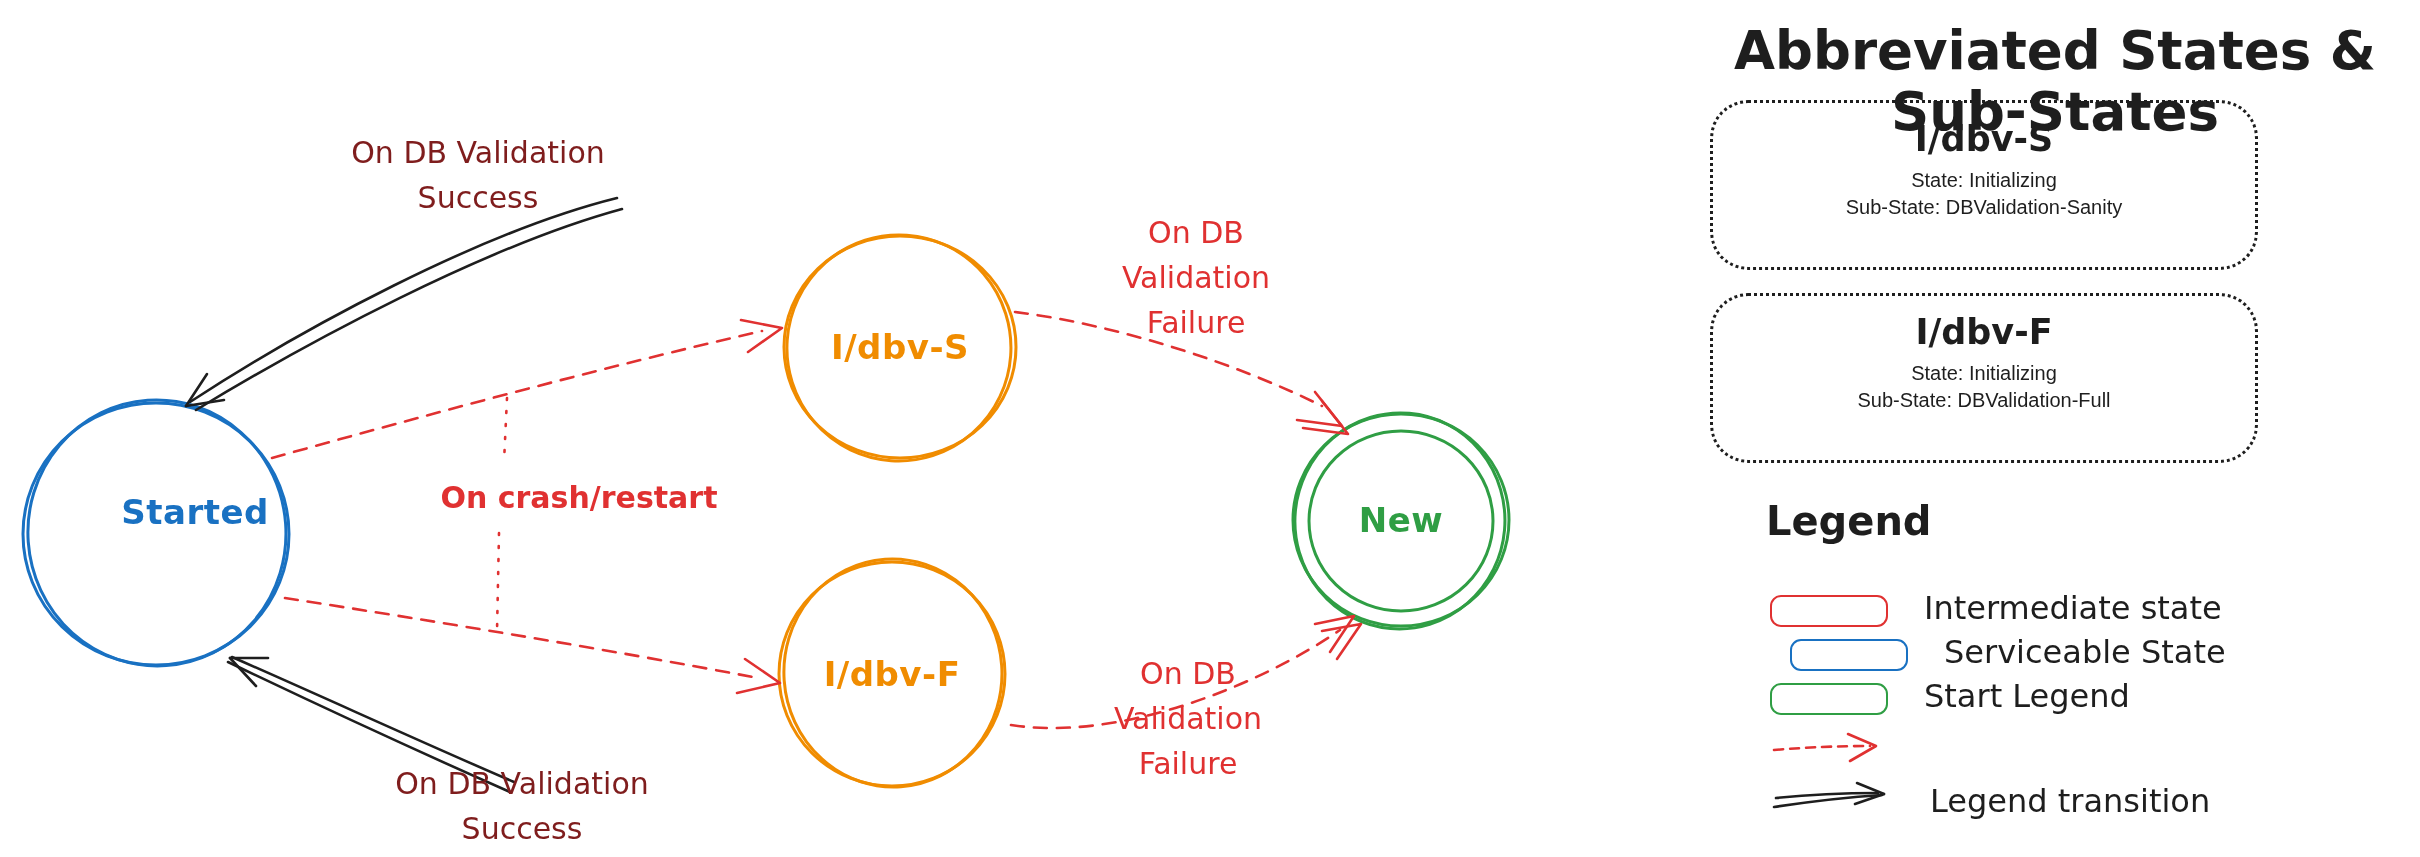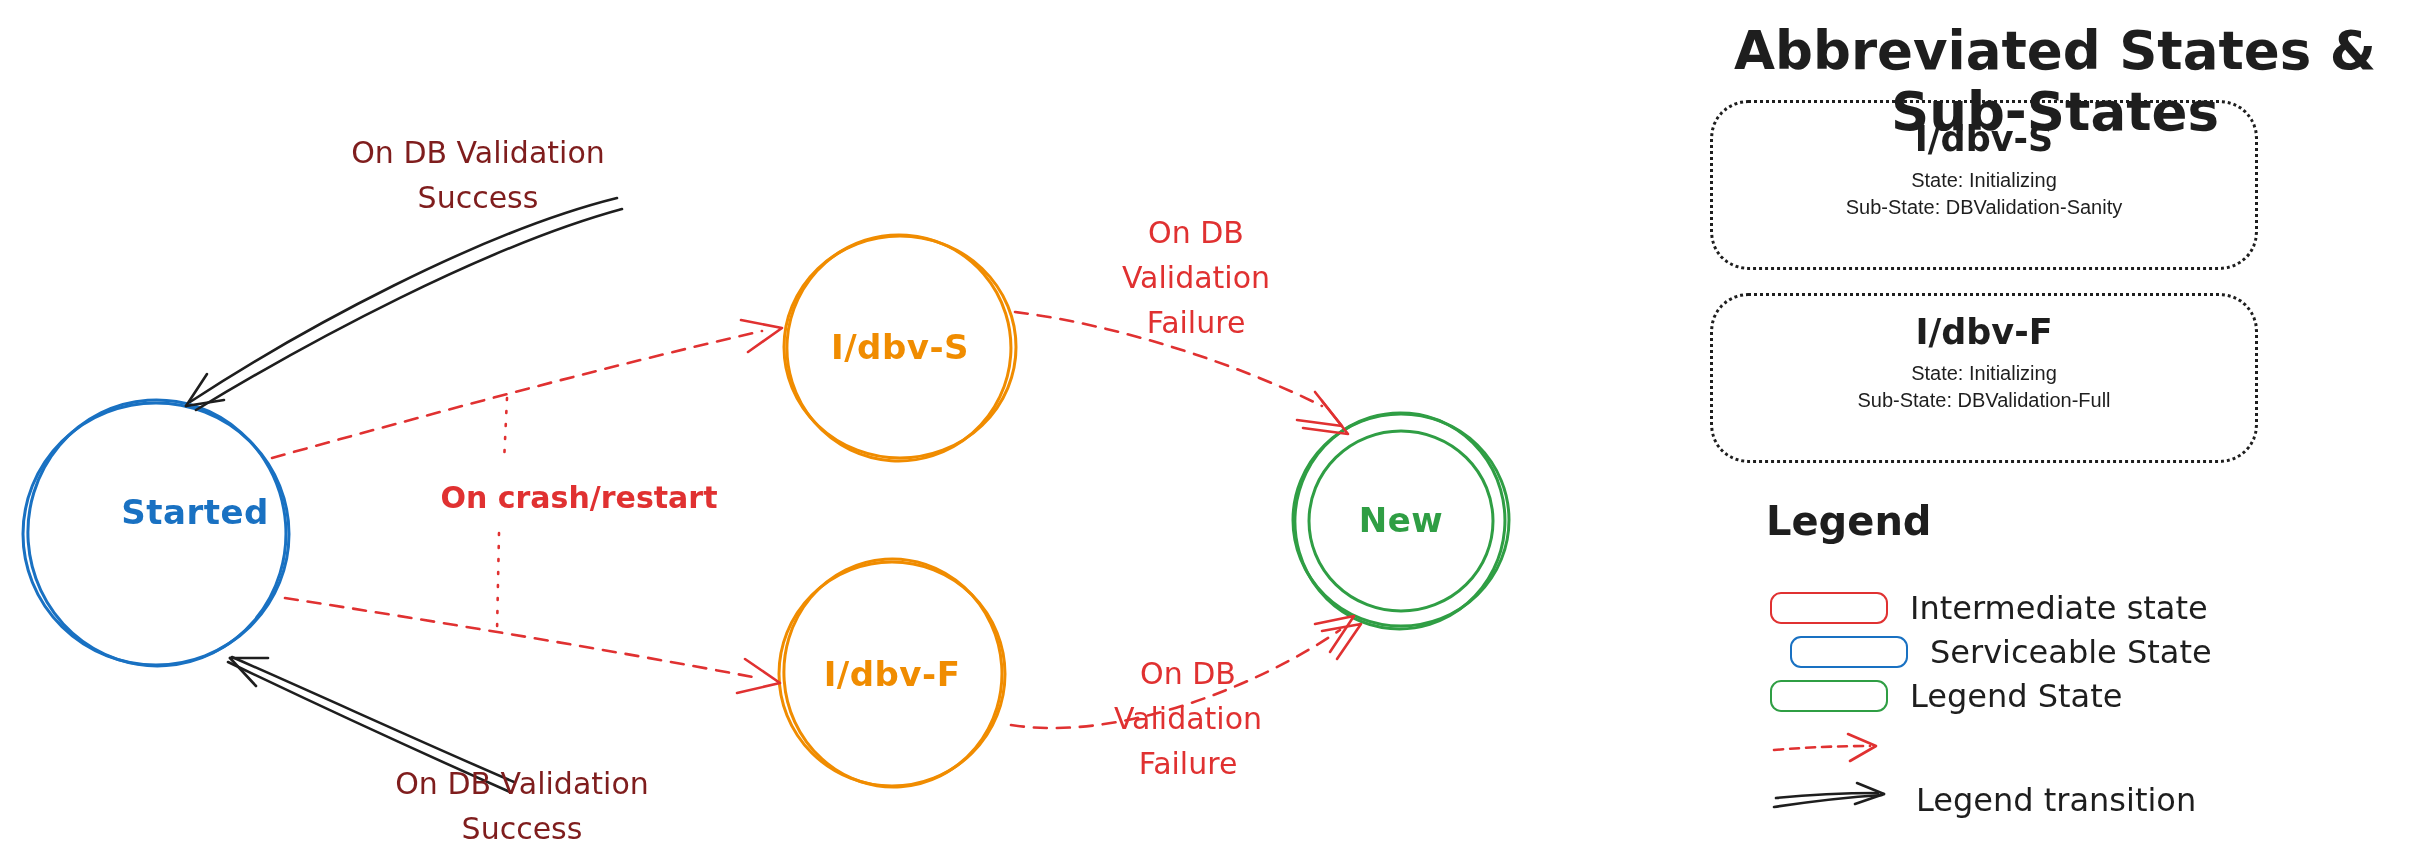--- a/index.html
+++ b/index.html
@@ -63,22 +63,22 @@
     position: absolute;
     left: 1766px; top: 498px;
     font-size: 40px; font-weight: bold;
     font-family: "DejaVu Sans", sans-serif;
   }
   .legend-row {
     position: absolute;
     left: 1770px;
     transform: translateY(-50%);
     display: flex;
-    align-items: center;
-    gap: 22px;
+    align-items: flex-end;
+    gap: 36px;
   }
   .legend-row .legend-label {
     font-size: 32px;
     font-family: "DejaVu Sans", sans-serif;
     color: #1e1e1e;
     white-space: nowrap;
   }
   .swatch {
     width: 118px; height: 32px;
     border-radius: 11px;
@@ -196,21 +196,21 @@
     <div class="legend-label">Intermediate state</div>
   </div>
 
   <div class="legend-row" style="top:652px;padding-left:20px;">
     <div class="swatch swatch-blue"></div>
     <div class="legend-label">Serviceable State</div>
   </div>
 
   <div class="legend-row" style="top:696px;">
     <div class="swatch swatch-green"></div>
-    <div class="legend-label">Legend State</div>
+    <div class="legend-label">Start Legend</div>
   </div>
 
   <div class="legend-row" style="top:748px;">
     <svg class="legend-icon" viewBox="0 0 124 40">
       <g fill="none" stroke="#e03131" stroke-width="2.6" stroke-linecap="round" stroke-linejoin="round">
         <path d="M 4 22 C 40 19 72 18 100 18" stroke-dasharray="9 7"></path>
         <path d="M 80 33 L 106 18 L 78 6"></path>
       </g>
     </svg>
   </div>

